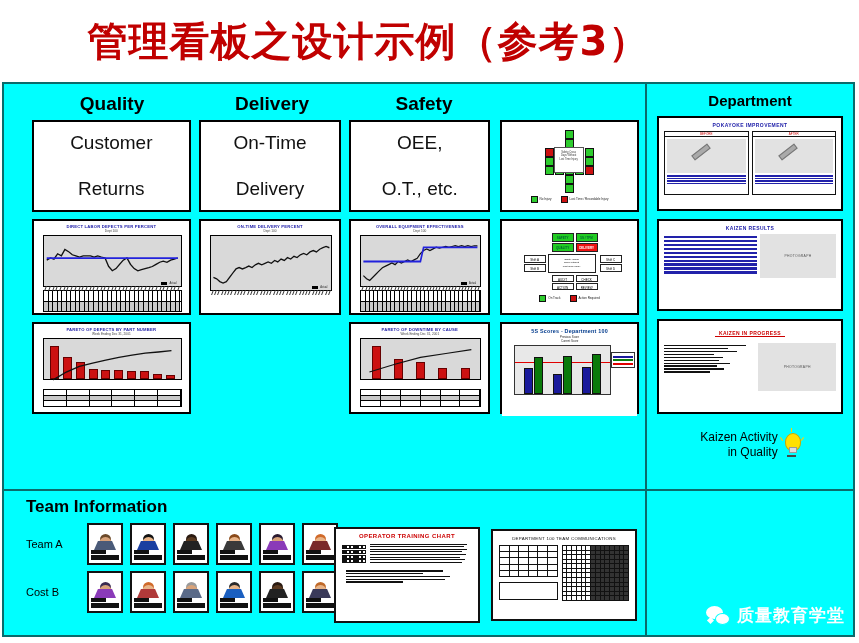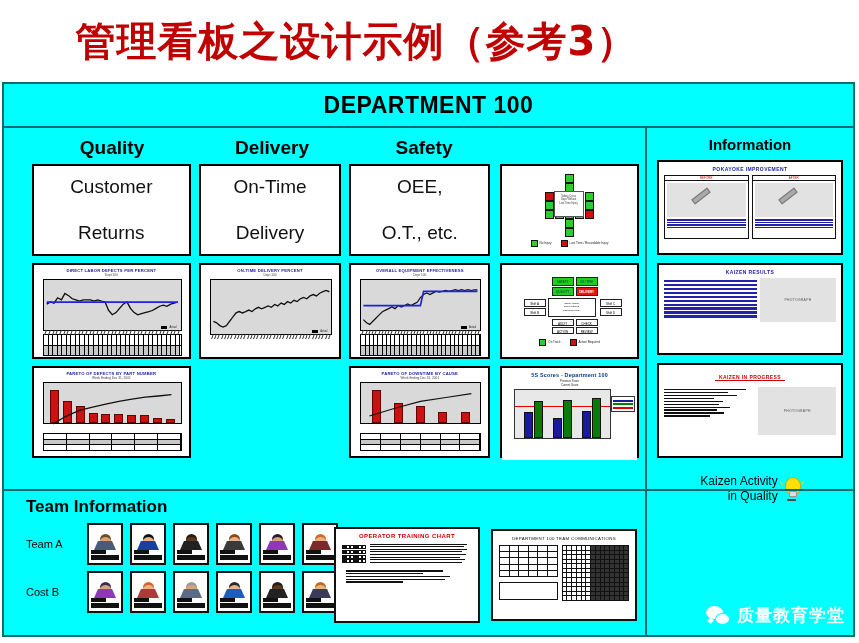--- a/index.html
+++ b/index.html
@@ -4,20 +4,21 @@
 <style>
   html,body{margin:0;padding:0;background:#ffffff;}
   body{width:859px;height:643px;overflow:hidden;
        font-family:"Liberation Sans","DejaVu Sans",sans-serif;}
 
   
   .page-title{
     width:713px;height:82px;display:flex;align-items:center;justify-content:center;
     color:#c00000;font-size:40px;font-weight:700;letter-spacing:1px;
     font-family:"DejaVu Sans","Liberation Sans",sans-serif;
+    margin-left:12px;
   }
 
   
   .board{
     position:relative;margin:0 2px;width:853px;height:555px;
     background:#00ffff;border:2px solid #0b6b6b;box-sizing:border-box;
   }
   .board-header{
     height:42px;border-bottom:2px solid #0b6b6b;
     display:flex;align-items:center;justify-content:center;
@@ -212,23 +213,20 @@
   .wm-text{font-size:17px;color:#ffffff;font-weight:700;letter-spacing:1px;
            font-family:"DejaVu Sans","Liberation Sans",sans-serif;}
 </style>
 </head>
 <body>
 
 <div class="page-title">管理看板之设计示例（参考3）</div>
 
 <div class="board">
 
-  <div class="board-header">
-    <span class="dept">DEPARTMENT 100</span>
-  </div>
 
   <div class="board-body">
 
     <div class="left-zone">
       <div class="kpi-area">
 
         <div class="kpi-head">
           <div class="col c-q">
             <span>Quality</span>
             </div>
@@ -749,21 +747,21 @@
                 <i style="background:#e00000"></i>
               </div>
             </div>
           </div>
         </div>
       </div>
     </div>
 
     <div class="right-zone">
       <div class="act-head">
-        <span>Information</span>
+        <span>Department</span>
       </div>
       <div class="act-list">
 
         <div class="act-card ac1">
           <div class="ac-title blue">POKAYOKE IMPROVEMENT</div>
           <div class="ba-wrap">
             <div class="ba-col">
               <div class="ba-lab">BEFORE</div>
               <div class="ba-img"></div>
               <div class="ba-bars lines-blue">

